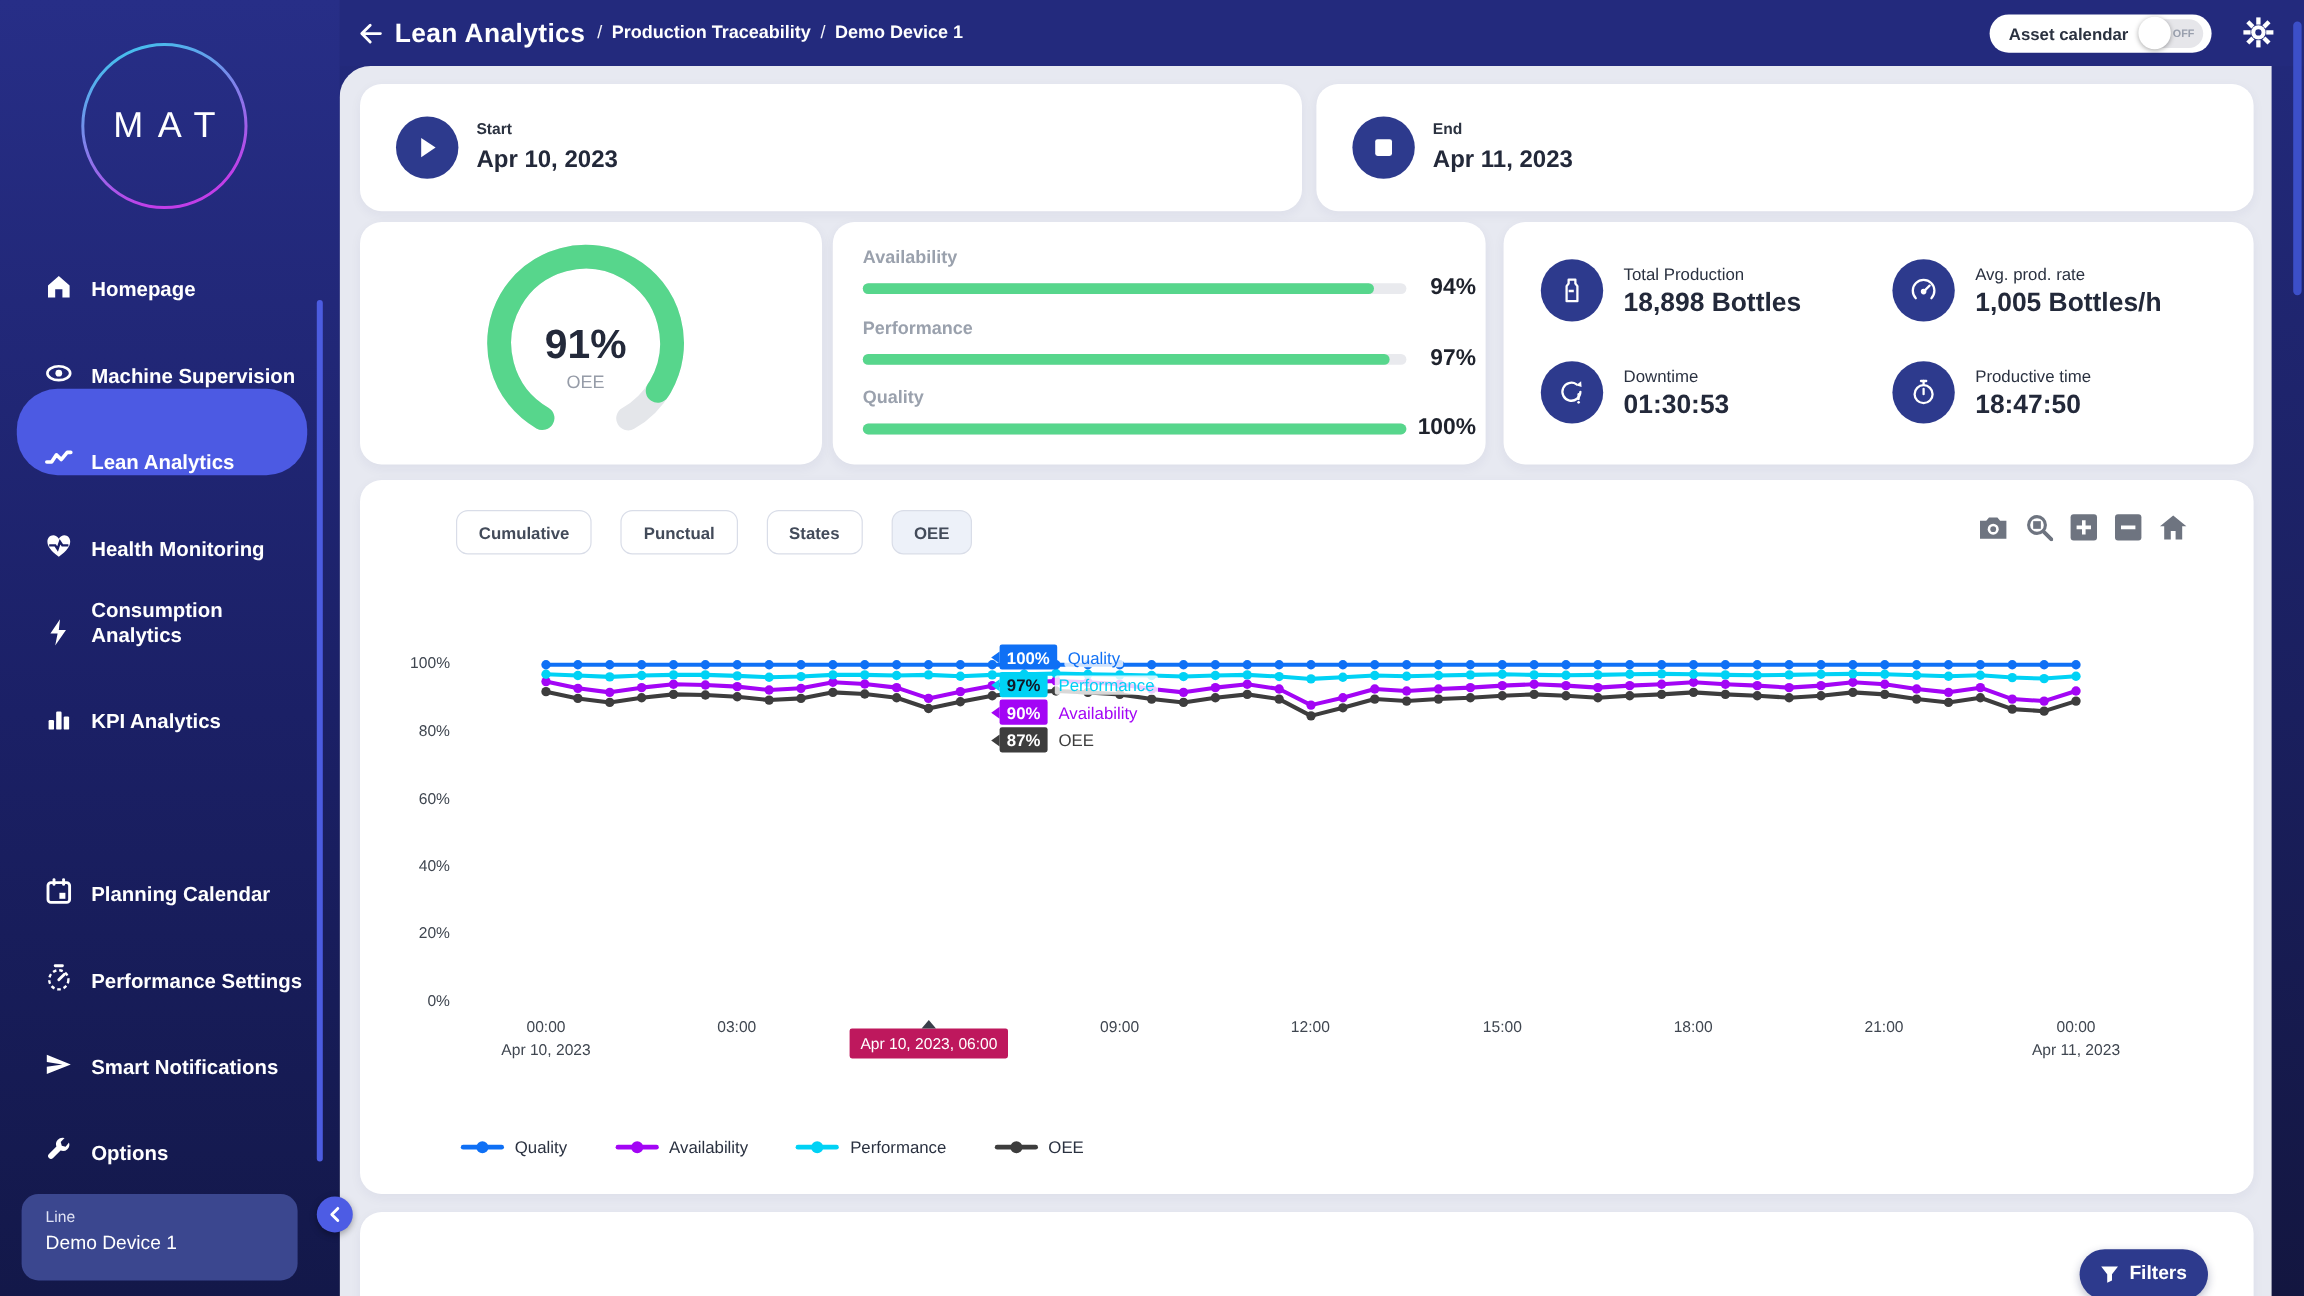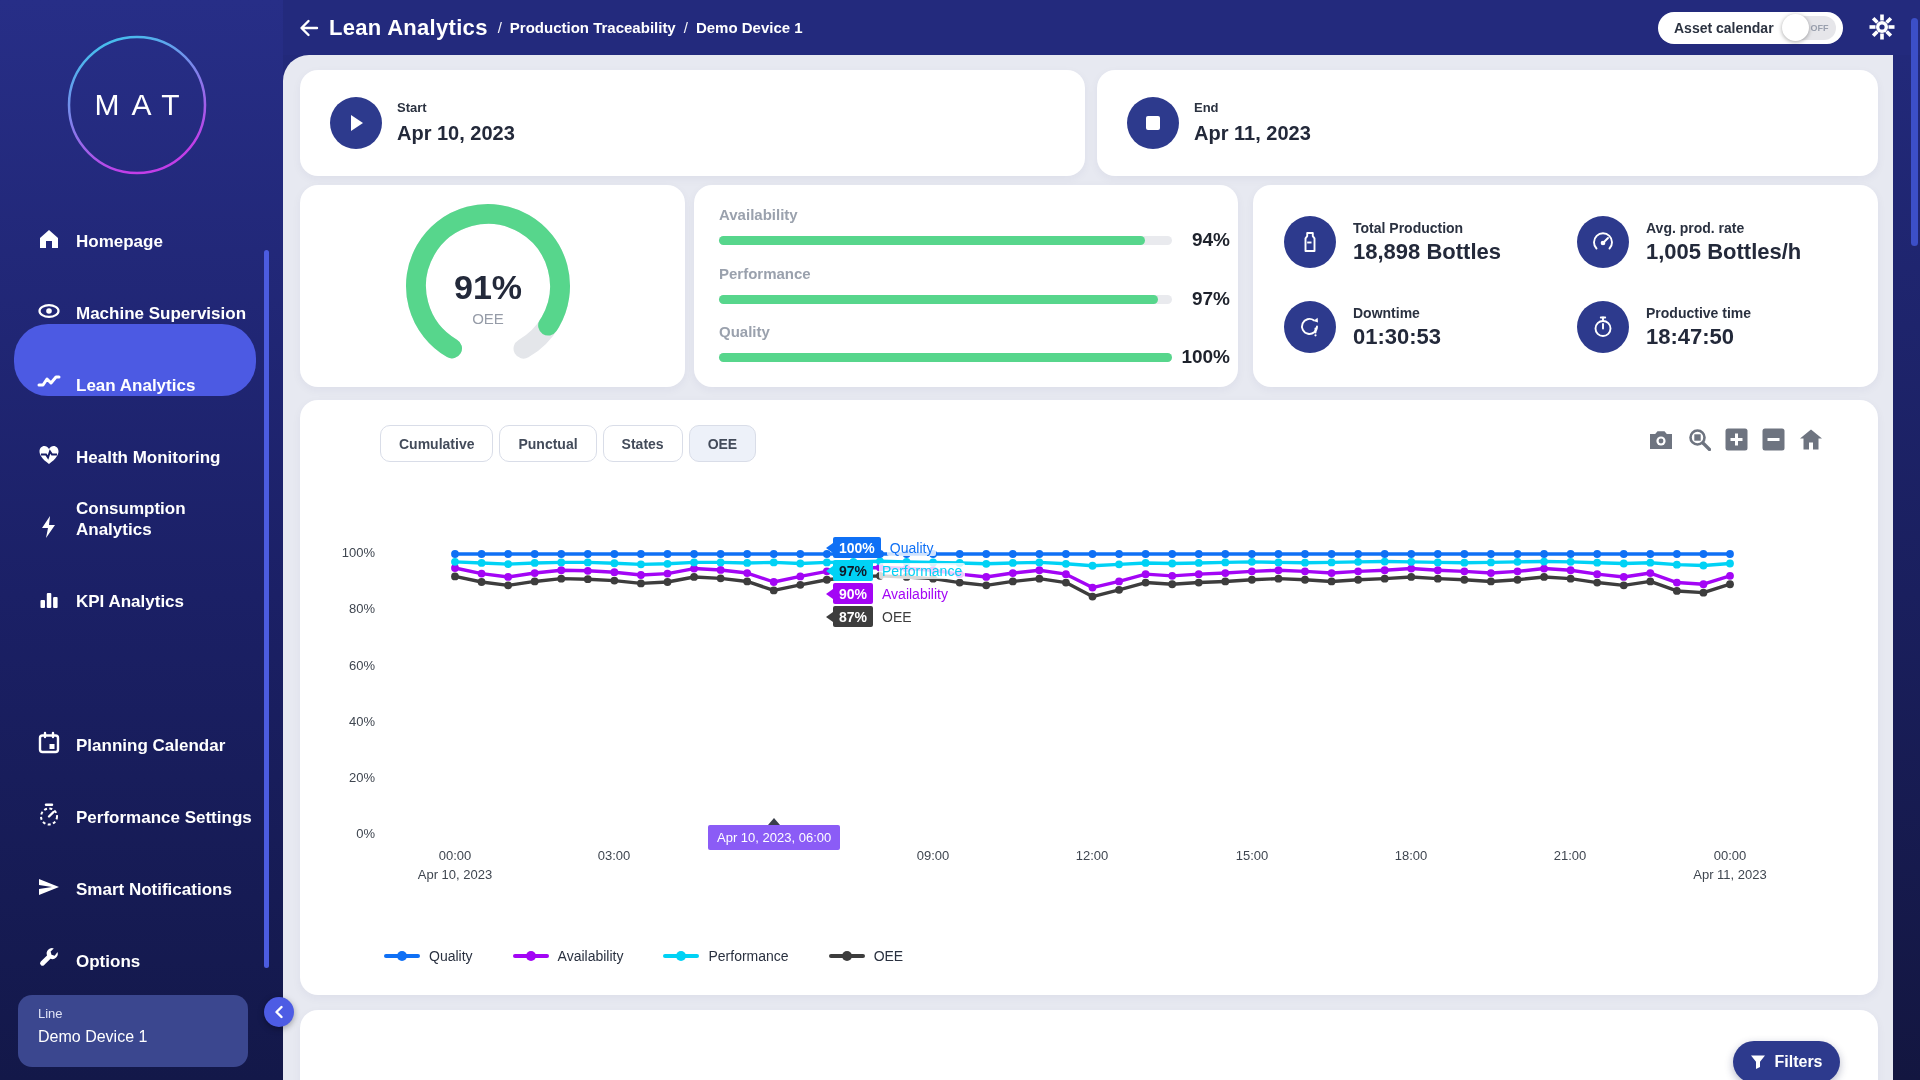--- a/index.html
+++ b/index.html
@@ -63,34 +63,34 @@
   .gauge-center-lbl { position:absolute; left:0; top:114px; width:100%; text-align:center;
     font-size:15px; color:#969ca8; }
 
   .kpi-label { position:absolute; left:25px; font-size:15px; font-weight:700; color:#9aa1ad; }
   .kpi-track { position:absolute; left:25px; width:453px; height:9px; background:#e9eaee; border-radius:5px; }
   .kpi-fill { height:9px; background:#57d68c; border-radius:5px; width:0; }
   .kpi-val { position:absolute; left:486px; width:50px; text-align:right; font-size:19px;
     font-weight:700; color:#1e222c; }
 
   .stat-item { position:absolute; display:flex; gap:17px; }
-  .stat-label { font-size:14px; font-weight:700; color:#2a3140; margin-top:4px; }
+  .stat-label { font-size:14px; font-weight:400; color:#2a3140; margin-top:4px; }
   .stat-value { font-size:22px; font-weight:700; color:#23293a; margin-top:3px; }
 
   
-  .tabs { position:absolute; left:80px; top:25px; display:flex; gap:6px; }
+  .tabs { position:absolute; left:80px; top:25px; display:flex; gap:24px; }
   .tab { height:37px; padding:0 18px; display:flex; align-items:center; border:1.5px solid #d9dde8;
     border-radius:10px; background:#fff; font-size:14px; font-weight:700; color:#434b5a; cursor:pointer; }
   .tab.active { background:#edf1f9; }
   .modebar { position:absolute; left:1348px; top:28px; display:flex; gap:14px; align-items:center; }
   .modebar svg { cursor:pointer; }
   .ytick { position:absolute; left:15px; width:60px; text-align:right; font-size:13px; color:#3f4650; }
   .xtick { position:absolute; width:110px; text-align:center; font-size:13px; color:#3f4650; top:448px; }
   .xtick .xdate { margin-top:4px; }
-  .axis-tooltip { position:absolute; top:425px; height:25px; background:#8b5cf6; color:#fff;
+  .axis-tooltip { position:absolute; top:457px; height:25px; background:#be185d; color:#fff;
     font-size:13px; display:flex; align-items:center; padding:0 9px; border-radius:2px; }
   .axis-tooltip .caret { position:absolute; left:50%; transform:translateX(-50%); top:-7px; width:0; height:0;
     border-left:6px solid transparent; border-right:6px solid transparent; border-bottom:7px solid #3a3f4a; }
   .hover-label { position:absolute; left:526px; height:21px; display:flex; align-items:center; }
   .hl-arrow { width:0; height:0; border-top:5px solid transparent; border-bottom:5px solid transparent;
     border-right:7px solid #000; }
   .hl-box { height:21px; display:flex; align-items:center; padding:0 6px; font-size:14px;
     font-weight:700; color:#fff; border-radius:2px; }
   .hl-name { margin-left:6px; font-size:14px; background:rgba(255,255,255,.8); padding:0 3px; border-radius:2px; }
   .legend { position:absolute; left:84px; top:548px; display:flex; gap:40px; align-items:center; }

